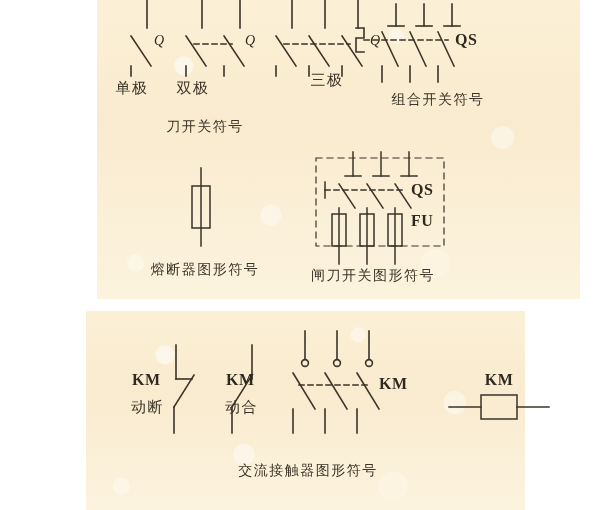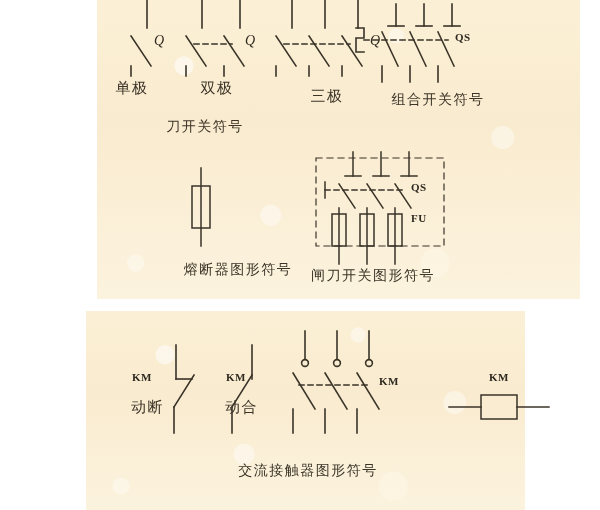--- a/index.html
+++ b/index.html
@@ -46,21 +46,21 @@
     position: absolute;
     color: #3a3328;
     font-size: 13px;
     line-height: 1;
     white-space: nowrap;
     font-family: "Liberation Sans", sans-serif;
   }
   .lbl-cn { font-size: 15px; letter-spacing: 1.5px; color: #3b3427; }
   .lbl-cap { font-size: 14px; letter-spacing: 1.5px; color: #3b3427; }
   .lbl-tag {
-    font-size: 11px;
+    font-size: 16px;
     font-family: "Liberation Serif", serif;
     font-weight: 700;
     color: #2f2a20;
     letter-spacing: 0.5px;
   }
   .lbl-tag-i {
     font-size: 14px;
     font-family: "Liberation Serif", serif;
     font-style: italic;
     color: #2f2a20;
@@ -89,38 +89,38 @@
         <line x1="20" y1="0" x2="20" y2="30"></line>
         <line x1="58" y1="0" x2="58" y2="30"></line>
         <line x1="4" y1="38" x2="24" y2="68"></line>
         <line x1="42" y1="38" x2="62" y2="68"></line>
         <line x1="4" y1="68" x2="4" y2="78"></line>
         <line x1="42" y1="68" x2="42" y2="78"></line>
         <line x1="12" y1="46" x2="50" y2="46" stroke-dasharray="5 4"></line>
       </g>
     </svg>
     <span class="lbl lbl-tag-i" style="left:148px; top:34px;">Q</span>
-    <span class="lbl lbl-cn ctr" style="left:120px; top:80px;">双极</span>
+    <span class="lbl lbl-cn ctr" style="left:96px; top:80px;">双极</span>
 
     <svg class="sym" style="left:178px; top:-2px;" width="105" height="80" viewBox="0 0 105 80">
       <g stroke="#3a3328" stroke-width="1.6" fill="none" stroke-linecap="square">
         <line x1="17" y1="0" x2="17" y2="30"></line>
         <line x1="50" y1="0" x2="50" y2="30"></line>
         <line x1="83" y1="0" x2="83" y2="30"></line>
         <line x1="1" y1="38" x2="21" y2="68"></line>
         <line x1="34" y1="38" x2="54" y2="68"></line>
         <line x1="67" y1="38" x2="87" y2="68"></line>
         <line x1="1" y1="68" x2="1" y2="78"></line>
         <line x1="34" y1="68" x2="34" y2="78"></line>
         <line x1="67" y1="68" x2="67" y2="78"></line>
         <line x1="9" y1="46" x2="75" y2="46" stroke-dasharray="5 4"></line>
       </g>
     </svg>
     <span class="lbl lbl-tag-i" style="left:273px; top:34px;">Q</span>
-    <span class="lbl lbl-cn ctr" style="left:230px; top:88px;">三极</span>
+    <span class="lbl lbl-cn ctr" style="left:230px; top:72px;">三极</span>
 
     <span class="lbl lbl-cap ctr" style="left:108px; top:119px;">刀开关符号</span>
 
     <svg class="sym" style="left:255px; top:4px;" width="125" height="80" viewBox="0 0 125 80">
       <g stroke="#3a3328" stroke-width="1.6" fill="none" stroke-linecap="square">
 
         <polyline points="4,24 12,24 12,34 4,34 4,48 12,48"></polyline>
 
         <line x1="44" y1="0" x2="44" y2="22"></line>
         <line x1="72" y1="0" x2="72" y2="22"></line>
@@ -140,21 +140,21 @@
     </svg>
     <span class="lbl lbl-tag" style="left:358px; top:32px;">QS</span>
     <span class="lbl lbl-cap ctr" style="left:341px; top:92px;">组合开关符号</span>
 
     <svg class="sym" style="left:84px; top:168px;" width="40" height="78" viewBox="0 0 40 78">
       <g stroke="#3a3328" stroke-width="1.5" fill="none" stroke-linecap="square">
         <line x1="20" y1="0" x2="20" y2="78"></line>
         <rect x="11" y="18" width="18" height="42" fill="none"></rect>
       </g>
     </svg>
-    <span class="lbl lbl-cap ctr" style="left:108px; top:262px;margin-left:33px;">熔断器图形符号</span>
+    <span class="lbl lbl-cap ctr" style="left:108px; top:262px;">熔断器图形符号</span>
 
     <svg class="sym" style="left:214px; top:152px;" width="150" height="115" viewBox="0 0 150 115">
       <g stroke="#3a3328" stroke-width="1.5" fill="none" stroke-linecap="square">
 
         <rect x="5" y="6" width="128" height="88" stroke-dasharray="6 5" stroke-width="1.2"></rect>
 
         <line x1="42" y1="0" x2="42" y2="24"></line>
         <line x1="70" y1="0" x2="70" y2="24"></line>
         <line x1="98" y1="0" x2="98" y2="24"></line>
         <line x1="34" y1="24" x2="50" y2="24"></line>

